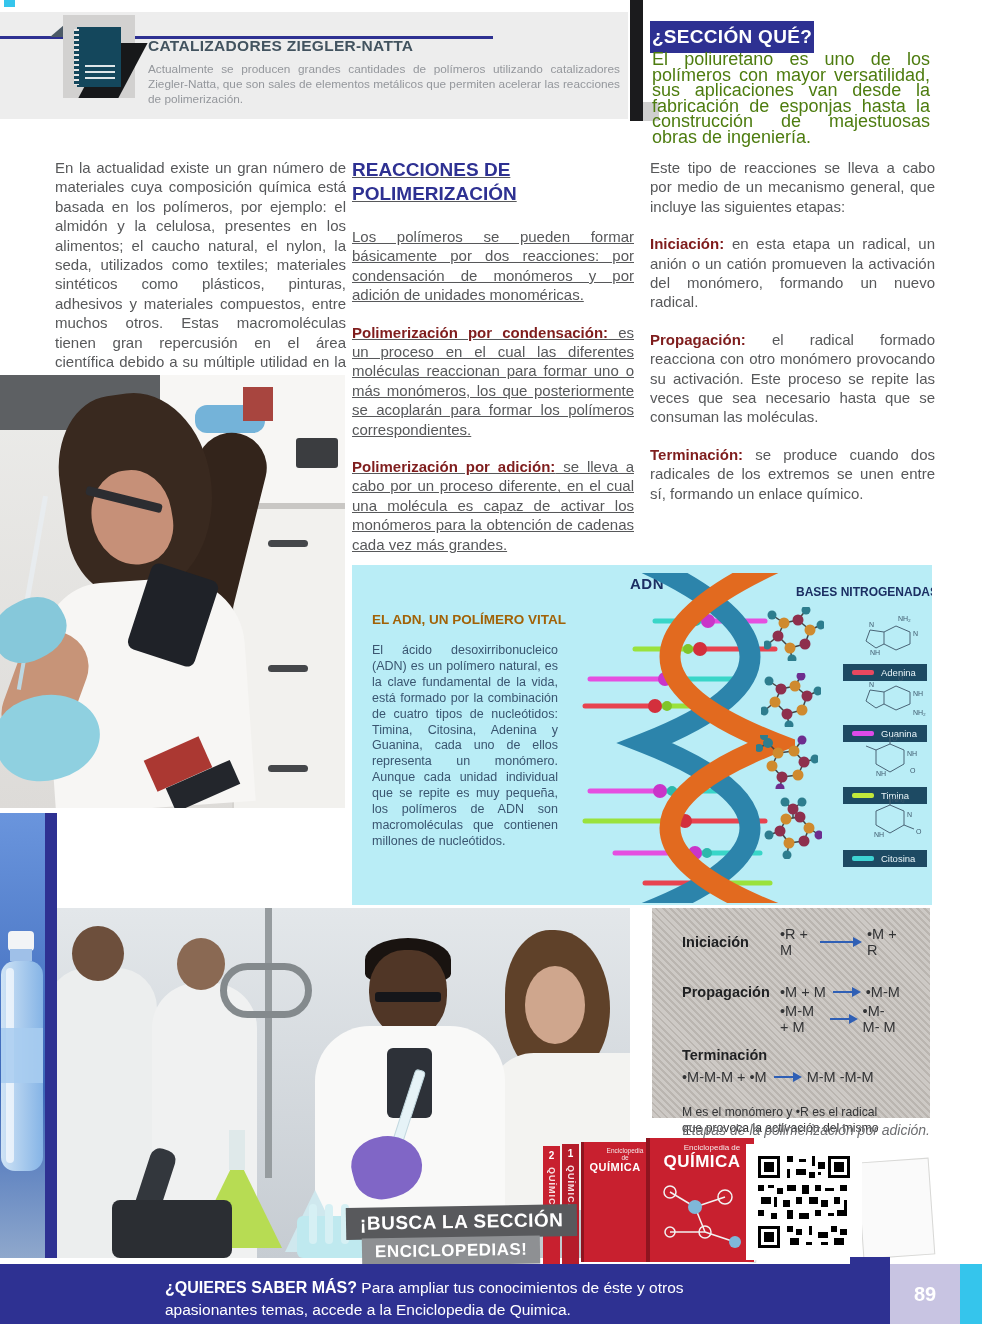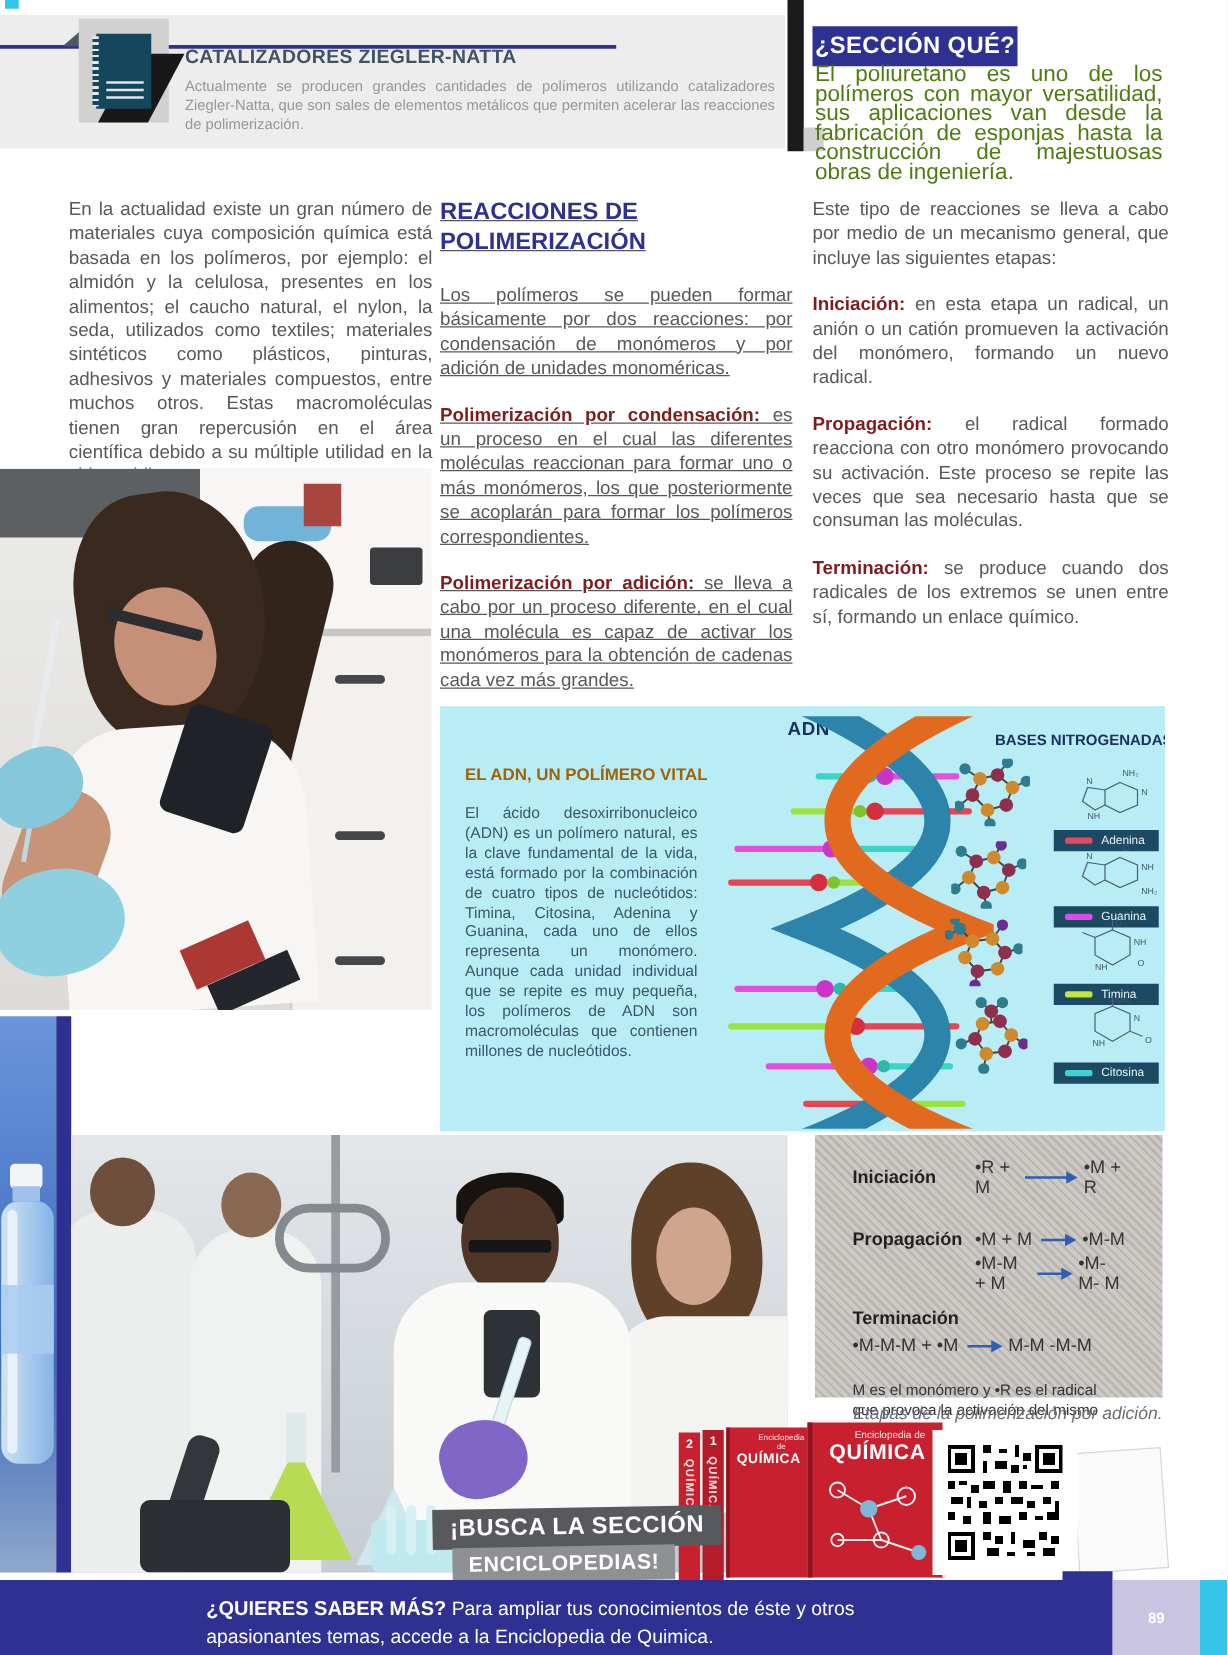--- a/index.html
+++ b/index.html
@@ -75,21 +75,21 @@
   .book-cover{background:#c8202f;overflow:hidden;}
   .cover-small{color:#f5e9ea;font-size:6.5px;text-align:center;margin-top:5px;padding-left:20px;}
   .cover-title{color:#ffffff;font-weight:bold;text-align:center;letter-spacing:.5px;}
   .qr-box{left:746px;top:1144px;width:116px;height:116px;background:#fff;display:flex;align-items:center;justify-content:center;}
   
   .footer-bar{left:0;top:1264px;width:890px;height:60px;background:#2e3192;}
   .footer-notch{left:850px;top:1257px;width:40px;height:67px;background:#2e3192;}
   .footer-text{left:165px;top:1277px;width:530px;color:#fff;font-size:15.5px;line-height:22px;}
   .footer-text b{font-size:16px;}
   .pagenum-box{left:890px;top:1264px;width:70px;height:60px;background:#c8c4e2;color:#fff;
-               display:flex;align-items:center;justify-content:center;font-size:12px;font-weight:bold;}
+               display:flex;align-items:center;justify-content:center;font-size:20px;font-weight:bold;}
   .cyan-box{left:960px;top:1264px;width:22px;height:60px;background:#35c5ec;}
 </style>
 </head>
 <body>
 
 <div id="page">
 
   <div class="abs hdr-bg"></div>
   <div class="abs hdr-line"></div>
   <div class="abs corner-nub"></div>

